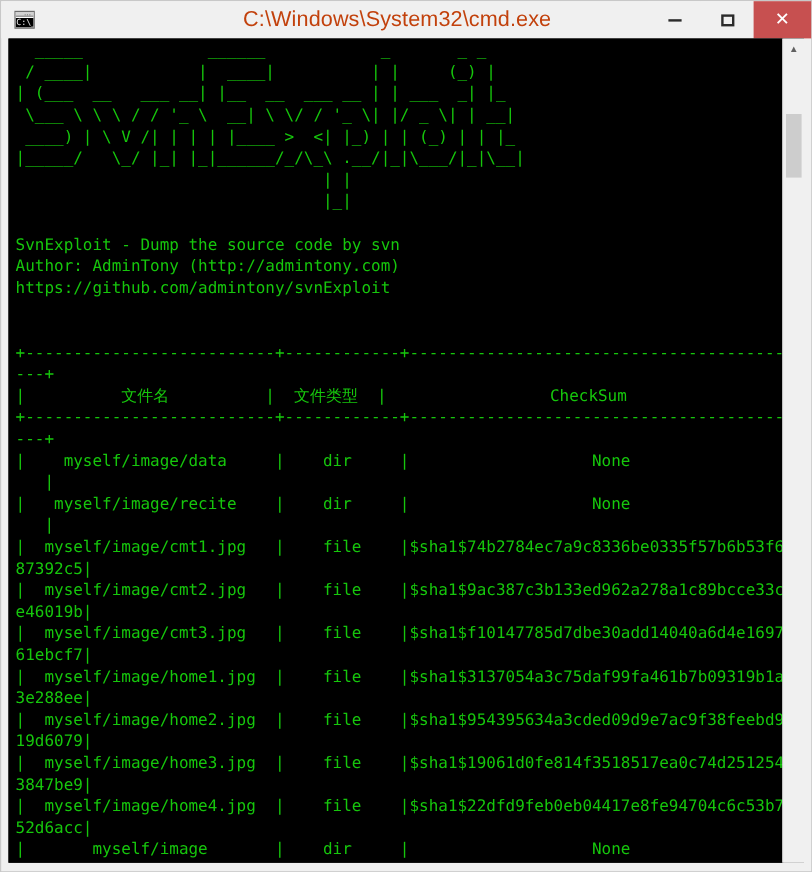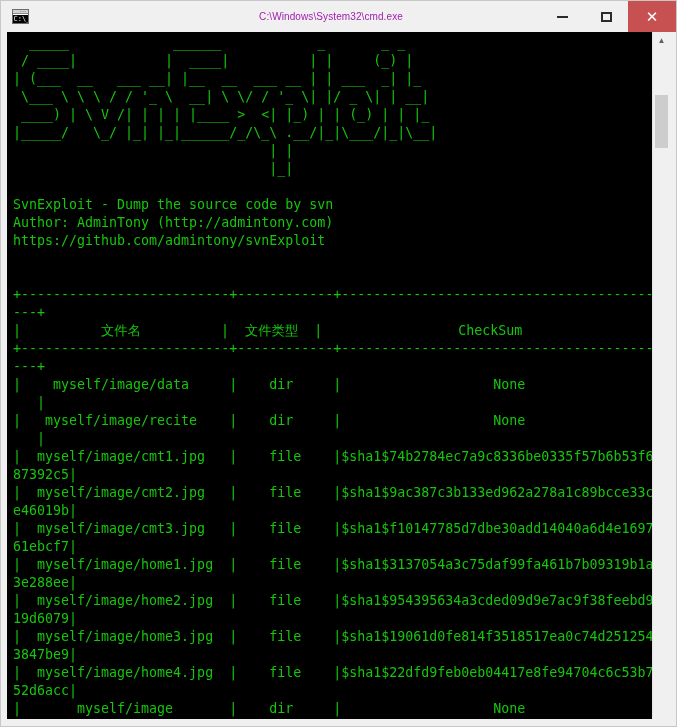--- a/index.html
+++ b/index.html
@@ -80,22 +80,22 @@
     font-family: "DejaVu Sans Mono", monospace;
     font-size: 7px;
     line-height: 9px;
     white-space: nowrap;
   }
   #window-title {
     flex: 1;
     display: flex;
     align-items: center;
     justify-content: center;
-    font-size: 10px;
-    color: #a21caf;
+    font-size: 18px;
+    color: #c2410c;
     letter-spacing: 0.1px;
     padding-right: 53px;
     white-space: nowrap;
     user-select: none;
   }
   #window-controls {
     position: absolute;
     right: 0; top: 0;
     height: 31px;
     display: flex;

